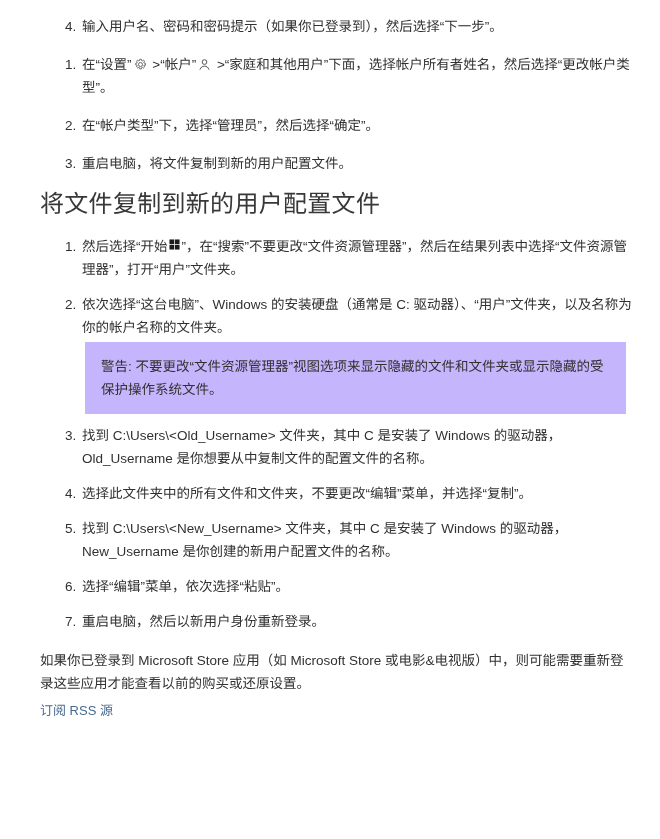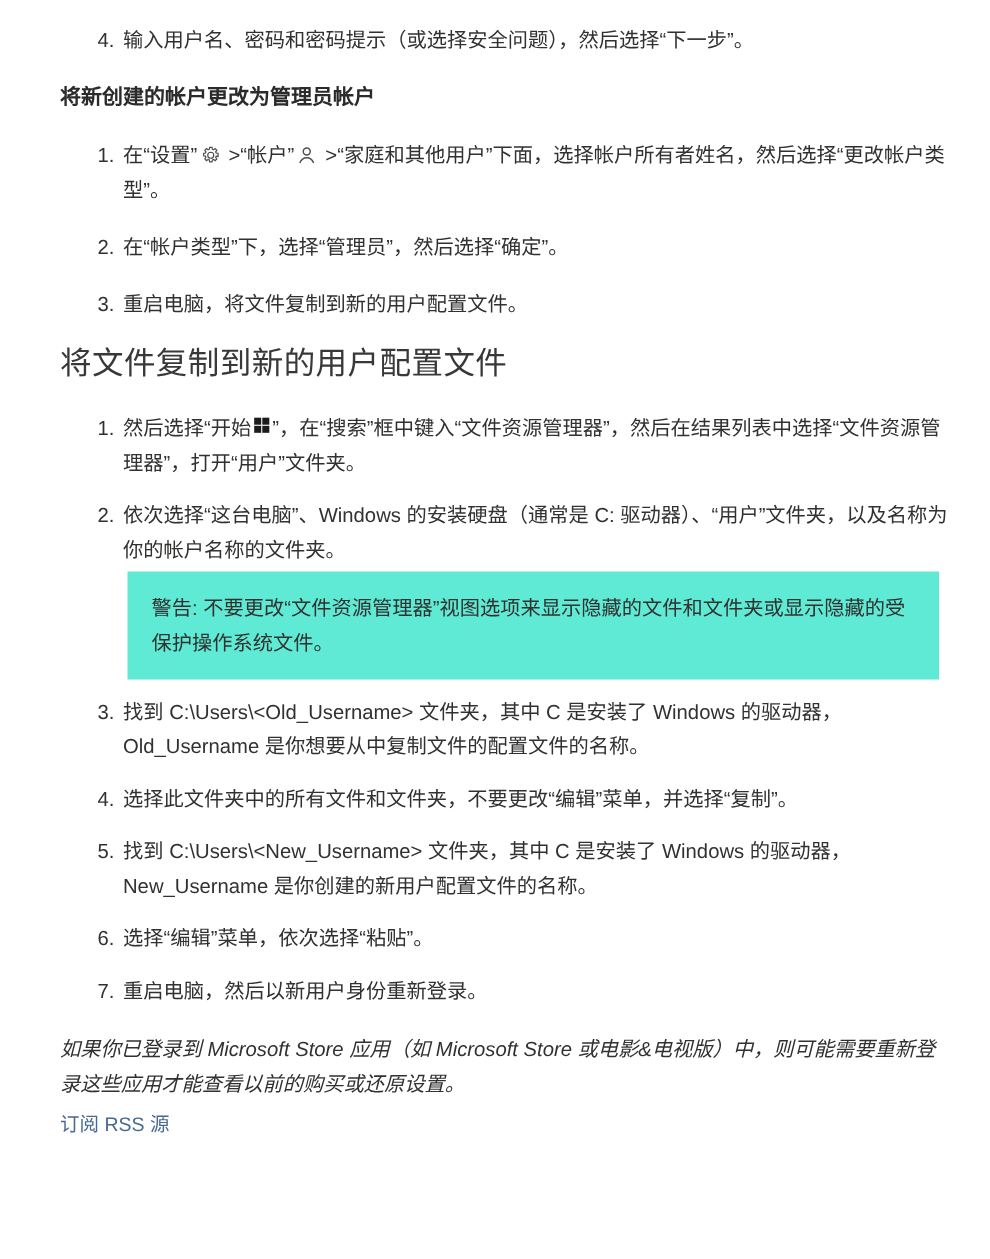--- a/index.html
+++ b/index.html
@@ -19,54 +19,53 @@
   .li-body{flex:1;padding-right:2px;}
   .mb15{margin-bottom:15px;}
   .mb12{margin-bottom:12px;}
   .mb16{margin-bottom:16px;}
   .mb0{margin-bottom:0;}
   h3{
     font-size:14px;line-height:23px;font-weight:bold;color:#2b2b2b;
     margin:10px 0 16px 0;
   }
   h2{
-    font-size:21px;line-height:30px;font-weight:400;color:#383838;
+    font-size:24px;line-height:30px;font-weight:400;color:#383838;
     margin:14px 0 16px 0;letter-spacing:.3px;
   }
   p{margin:0 0 15px 0;}
   p.tail{margin:0 0 7px 0;}
-  p.tail2{margin:0;font-style:italic;}
+  p.tail2{margin:0;}
   .b{font-weight:normal;}
   .warning{
-    background:#5eead4;
+    background:#c4b5fd;
     margin:3px 8px 10px 45px;
     padding:13px 16px;
     line-height:23px;
   }
   .inline-icon{display:inline-block;vertical-align:-2px;margin:0 2px;line-height:0;}
   .win-icon{display:inline-block;vertical-align:1px;margin:0 2px 0 1px;line-height:0;}
   .rss-row{margin-top:4px;}
   .rss-link{
     display:inline-flex;align-items:center;gap:5px;
     color:#476a92;font-size:13px;text-decoration:none;cursor:pointer;
   }
 </style>
 </head>
 <body>
 
 <div class="page">
 
   <div class="li mb15">
     <span class="num">4.</span>
     <div class="li-body">
-      <span>输入用户名、密码和密码提示（或选择安全问题），然后选择“下一步”。</span>
+      <span>输入用户名、密码和密码提示（如果你已登录到），然后选择“下一步”。</span>
     </div>
   </div>
 
-  <h3>将新创建的帐户更改为管理员帐户</h3>
 
   <div class="li mb15">
     <span class="num">1.</span>
     <div class="li-body">
       <span>在“设置”</span><span class="inline-icon"><svg width="13" height="13" viewBox="0 0 24 24">
             <path d="M12 8.3a3.7 3.7 0 1 0 0 7.4 3.7 3.7 0 0 0 0-7.4zm9 5.2-2.3-.4a6.8 6.8 0 0 1-.6 1.5l1.4 1.9-2.1 2.1-1.9-1.4c-.5.3-1 .5-1.5.6l-.4 2.3h-3l-.4-2.3a6.8 6.8 0 0 1-1.5-.6l-1.9 1.4-2.1-2.1 1.4-1.9a6.8 6.8 0 0 1-.6-1.5l-2.3-.4v-3l2.3-.4c.1-.5.3-1 .6-1.5L4.7 5.9l2.1-2.1 1.9 1.4c.5-.3 1-.5 1.5-.6l.4-2.3h3l.4 2.3c.5.1 1 .3 1.5.6l1.9-1.4 2.1 2.1-1.4 1.9c.3.5.5 1 .6 1.5l2.3.4z" fill="none" stroke="#4f4f4f" stroke-width="1.5"></path>
           </svg></span><span> &gt;“帐户”</span><span class="inline-icon"><svg width="13" height="13" viewBox="0 0 24 24">
             <circle cx="12" cy="7.5" r="4.3" fill="none" stroke="#4f4f4f" stroke-width="1.8"></circle>
             <path d="M3.5 21.5c1.6-4.3 4.8-6.5 8.5-6.5s6.9 2.2 8.5 6.5" fill="none" stroke="#4f4f4f" stroke-width="1.8"></path>
           </svg></span><span> &gt;“家庭和其他用户”下面，选择帐户所有者姓名，然后选择“更改帐户类型”。</span>
@@ -91,21 +90,21 @@
 
 
   <div class="li mb12">
     <span class="num">1.</span>
     <div class="li-body">
       <span>然后选择“</span><span class="b">开始</span><span class="win-icon"><svg width="11" height="11" viewBox="0 0 24 24" fill="#1b1b1b">
             <rect x="1" y="1" width="10.2" height="10.2"></rect>
             <rect x="12.8" y="1" width="10.2" height="10.2"></rect>
             <rect x="1" y="12.8" width="10.2" height="10.2"></rect>
             <rect x="12.8" y="12.8" width="10.2" height="10.2"></rect>
-          </svg></span><span>”，在“搜索”框中键入</span><span class="b">“文件资源管理器”</span><span>，然后在结果列表中选择</span><span class="b">“文件资源管理器”</span><span>，打开“用户”文件夹。</span>
+          </svg></span><span>”，在“搜索”不要更改</span><span class="b">“文件资源管理器”</span><span>，然后在结果列表中选择</span><span class="b">“文件资源管理器”</span><span>，打开“用户”文件夹。</span>
     </div>
   </div>
 
   <div class="li mb0">
     <span class="num">2.</span>
     <div class="li-body">
       <span>依次选择“这台电脑”、Windows 的安装硬盘（通常是 C: 驱动器）、“用户”文件夹，以及名称为你的帐户名称的文件夹。</span>
     </div>
   </div>
 

